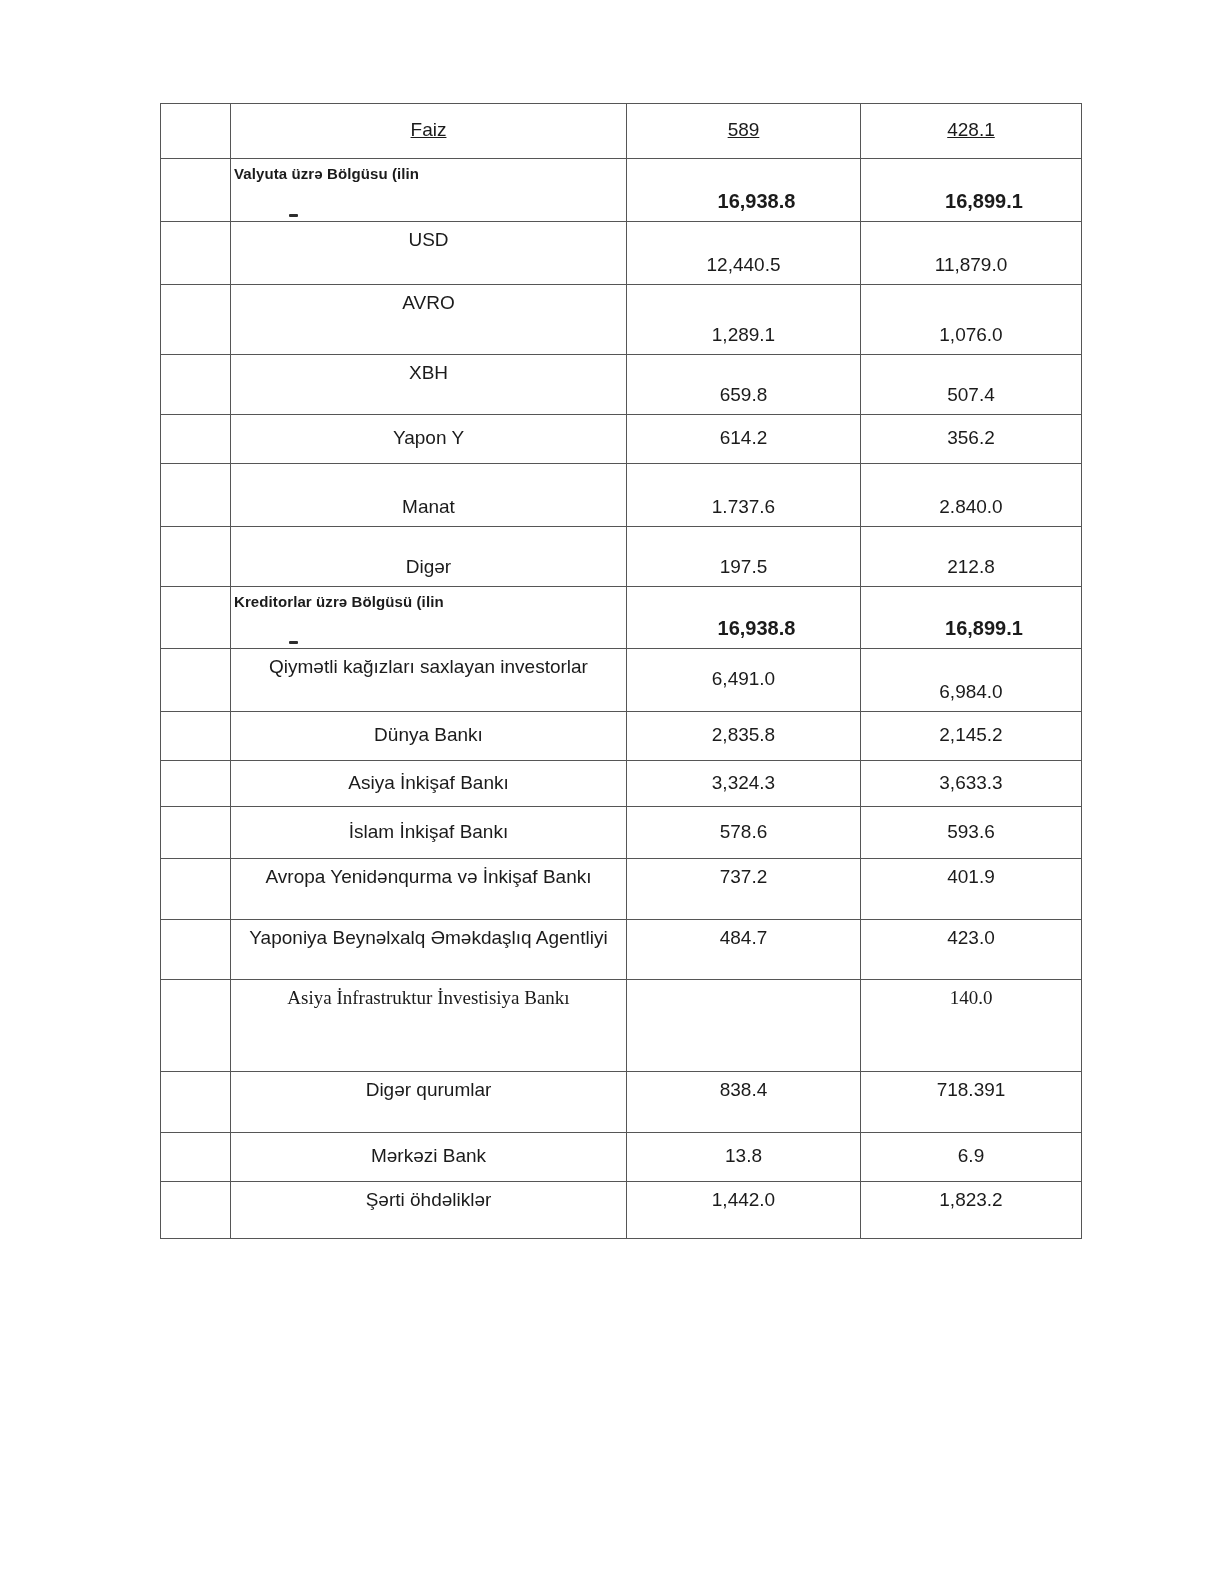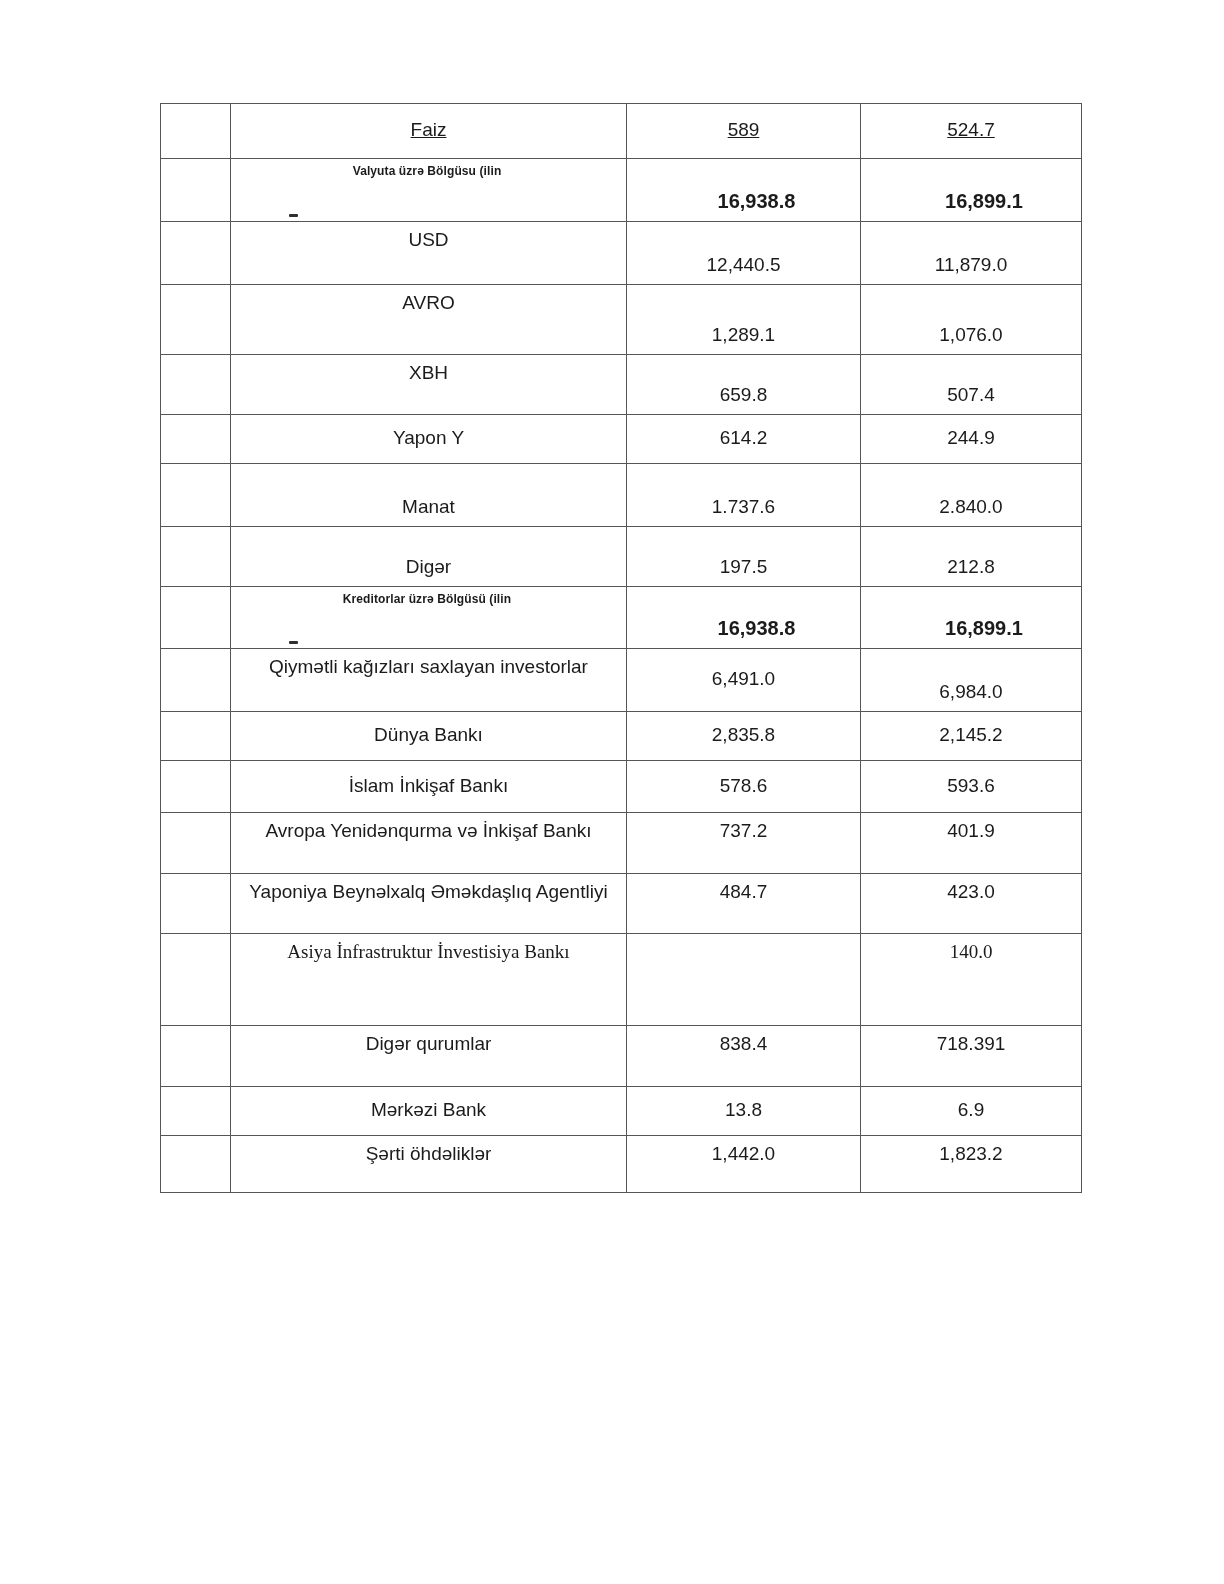--- a/index.html
+++ b/index.html
@@ -12,21 +12,21 @@
     border-collapse:collapse;table-layout:fixed;
   }
   td{
     border:1px solid #565656;
     font-size:19px;line-height:1.32;
     padding:5px 6px 7px 6px;
     overflow:hidden;word-wrap:break-word;
   }
   td.spacer-cell{padding:0;}
   td.label-cell{text-align:center;position:relative;}
-  td.label-left{text-align:center;font-weight:700;font-size:12px;padding-left:3px;letter-spacing:.1px;}
+  td.label-left{text-align:left;font-weight:700;font-size:15px;padding-left:3px;letter-spacing:.1px;}
   td.num-cell{text-align:center;}
   tr.bold-row td.num-cell{font-weight:700;font-size:20px;padding-left:32px;}
   .va-top{vertical-align:top;}
   .va-middle{vertical-align:middle;}
   .va-bottom{vertical-align:bottom;}
   .speck{
     position:absolute;left:58px;bottom:4px;width:9px;height:3px;
     background:#2e2e2e;border-radius:1px;
   }
 </style>
@@ -38,21 +38,21 @@
     <col style="width:70px">
     <col style="width:396px">
     <col style="width:234px">
     <col style="width:221px">
   </colgroup>
   <tbody>
       <tr style="height: 55px; text-decoration: underline;">
         <td class="spacer-cell va-middle"></td>
         <td class="label-cell va-middle">Faiz</td>
         <td class="num-cell va-middle">589</td>
-        <td class="num-cell va-middle">524.7</td>
+        <td class="num-cell va-middle">428.1</td>
       </tr>
       <tr class="bold-row" style="height: 63px;">
         <td class="spacer-cell va-middle"></td>
         <td class="label-cell va-top label-left">Valyuta üzrə Bölgüsu (ilin<span class="speck"></span></td>
         <td class="num-cell va-bottom">16,938.8</td>
         <td class="num-cell va-bottom">16,899.1</td>
       </tr>
       <tr style="height: 63px;">
         <td class="spacer-cell va-middle"></td>
         <td class="label-cell va-top">USD</td>
@@ -68,21 +68,21 @@
       <tr style="height: 60px;">
         <td class="spacer-cell va-middle"></td>
         <td class="label-cell va-top">XBH</td>
         <td class="num-cell va-bottom">659.8</td>
         <td class="num-cell va-bottom">507.4</td>
       </tr>
       <tr style="height: 49px;">
         <td class="spacer-cell va-middle"></td>
         <td class="label-cell va-middle">Yapon Y</td>
         <td class="num-cell va-middle">614.2</td>
-        <td class="num-cell va-middle">244.9</td>
+        <td class="num-cell va-middle">356.2</td>
       </tr>
       <tr style="height: 63px;">
         <td class="spacer-cell va-middle"></td>
         <td class="label-cell va-bottom">Manat</td>
         <td class="num-cell va-bottom">1.737.6</td>
         <td class="num-cell va-bottom">2.840.0</td>
       </tr>
       <tr style="height: 60px;">
         <td class="spacer-cell va-middle"></td>
         <td class="label-cell va-bottom">Digər</td>
@@ -99,20 +99,26 @@
         <td class="spacer-cell va-middle"></td>
         <td class="label-cell va-top">Qiymətli kağızları saxlayan investorlar</td>
         <td class="num-cell va-middle">6,491.0</td>
         <td class="num-cell va-bottom">6,984.0</td>
       </tr>
       <tr style="height: 49px;">
         <td class="spacer-cell va-middle"></td>
         <td class="label-cell va-middle">Dünya Bankı</td>
         <td class="num-cell va-middle">2,835.8</td>
         <td class="num-cell va-middle">2,145.2</td>
+      </tr>
+      <tr style="height: 46px;">
+        <td class="spacer-cell va-middle"></td>
+        <td class="label-cell va-middle">Asiya İnkişaf Bankı</td>
+        <td class="num-cell va-middle">3,324.3</td>
+        <td class="num-cell va-middle">3,633.3</td>
       </tr>
       <tr style="height: 52px;">
         <td class="spacer-cell va-middle"></td>
         <td class="label-cell va-middle">İslam İnkişaf Bankı</td>
         <td class="num-cell va-middle">578.6</td>
         <td class="num-cell va-middle">593.6</td>
       </tr>
       <tr style="height: 61px;">
         <td class="spacer-cell va-middle"></td>
         <td class="label-cell va-top">Avropa Yenidənqurma və İnkişaf Bankı</td>

